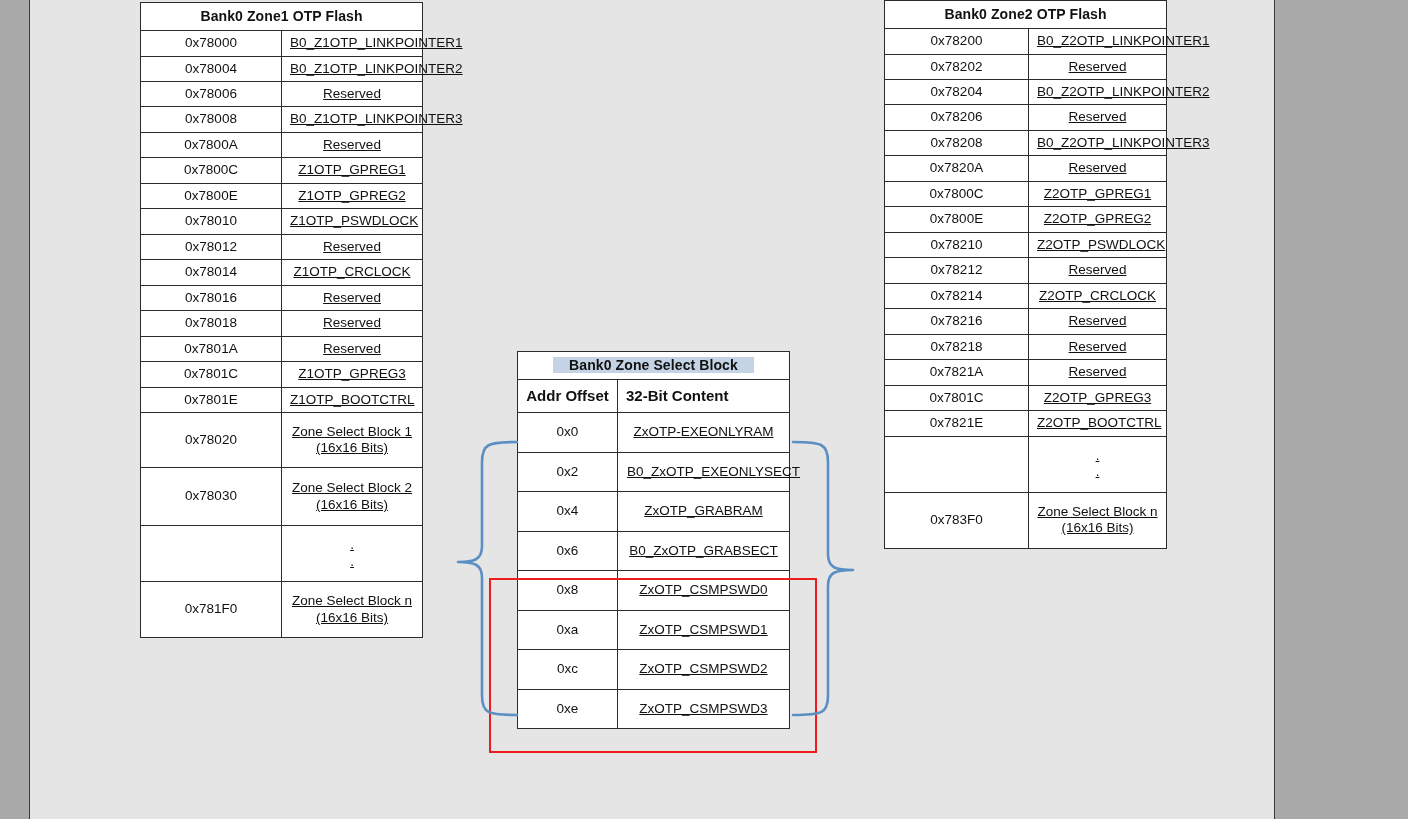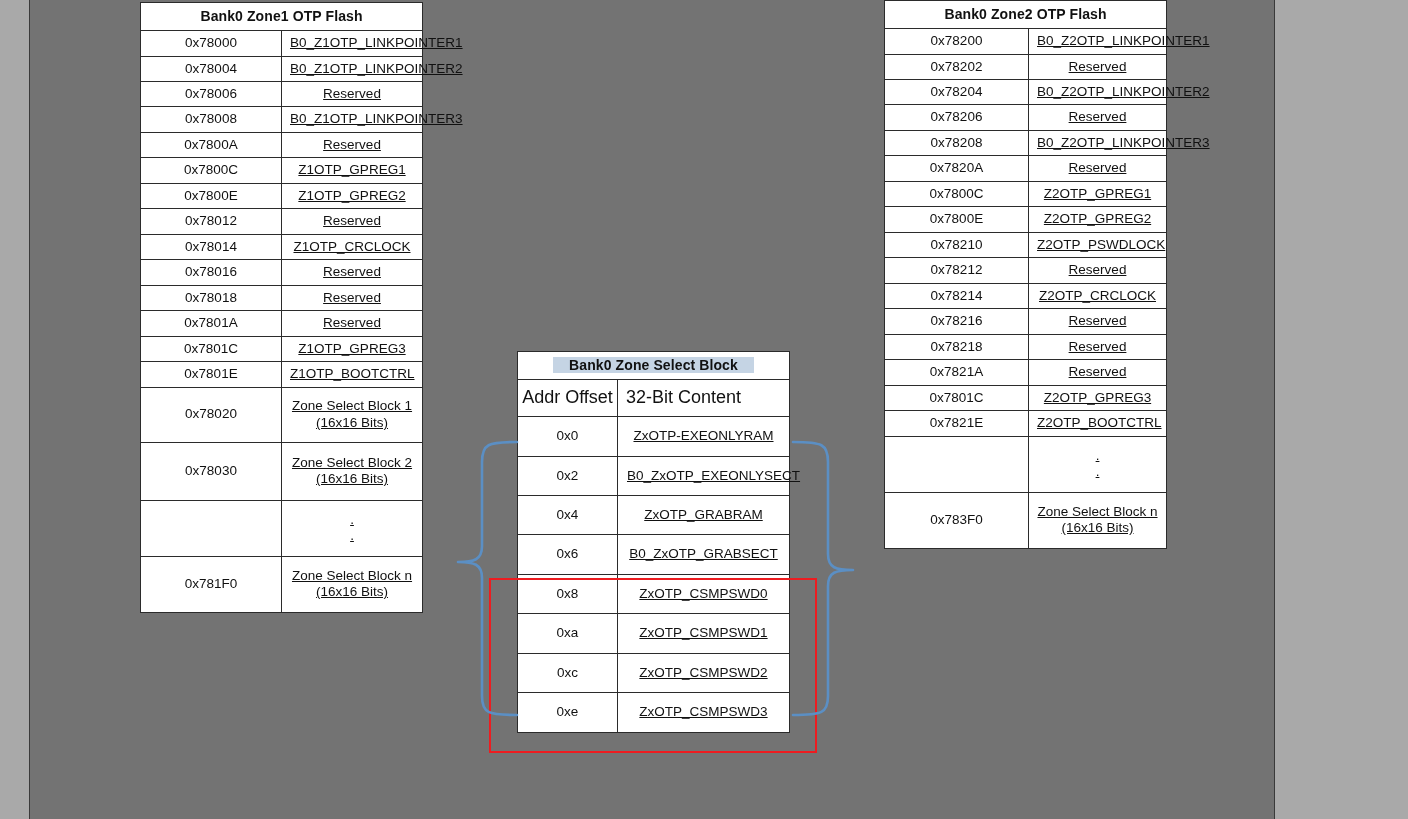--- a/index.html
+++ b/index.html
@@ -14,21 +14,21 @@
     overflow: hidden;
   }
 
   
   #page {
     position: absolute;
     left: 29px;
     top: 0;
     width: 1246px;
     height: 819px;
-    background: #737373;
+    background: #e5e5e5;
     border-left: 1.5px solid #3a3a3a;
     border-right: 1.5px solid #3a3a3a;
     box-sizing: border-box;
   }
 
   
   .otp-table {
     position: absolute;
     border-collapse: collapse;
     table-layout: fixed;
@@ -88,22 +88,22 @@
     top: 351px;
     width: 272px;
   }
   #center-table col.c-addr { width: 100px; }
   #center-table col.c-cont { width: 172px; }
   #center-table .tbl-title span.hl {
     background: #c5d4e4;
     padding: 0 16px;
   }
   #center-table .col-head {
-    font-weight: normal;
-    font-size: 18px;
+    font-weight: bold;
+    font-size: 15px;
     padding: 7px 8px;
   }
   #center-table .col-head.addr {
     text-align: center;
   }
   #center-table .addr { padding: 5px 4px; }
   #center-table .content { padding: 11px 9px; }
 
   
   #red-box {
@@ -170,20 +170,24 @@
       </tr>
       <tr>
         <td class="addr">0x7800C</td>
         <td class="content">Z1OTP_GPREG1</td>
       </tr>
       <tr>
         <td class="addr">0x7800E</td>
         <td class="content">Z1OTP_GPREG2</td>
       </tr>
       <tr>
+        <td class="addr">0x78010</td>
+        <td class="content">Z1OTP_PSWDLOCK</td>
+      </tr>
+      <tr>
         <td class="addr">0x78012</td>
         <td class="content">Reserved</td>
       </tr>
       <tr>
         <td class="addr">0x78014</td>
         <td class="content">Z1OTP_CRCLOCK</td>
       </tr>
       <tr>
         <td class="addr">0x78016</td>
         <td class="content">Reserved</td>

